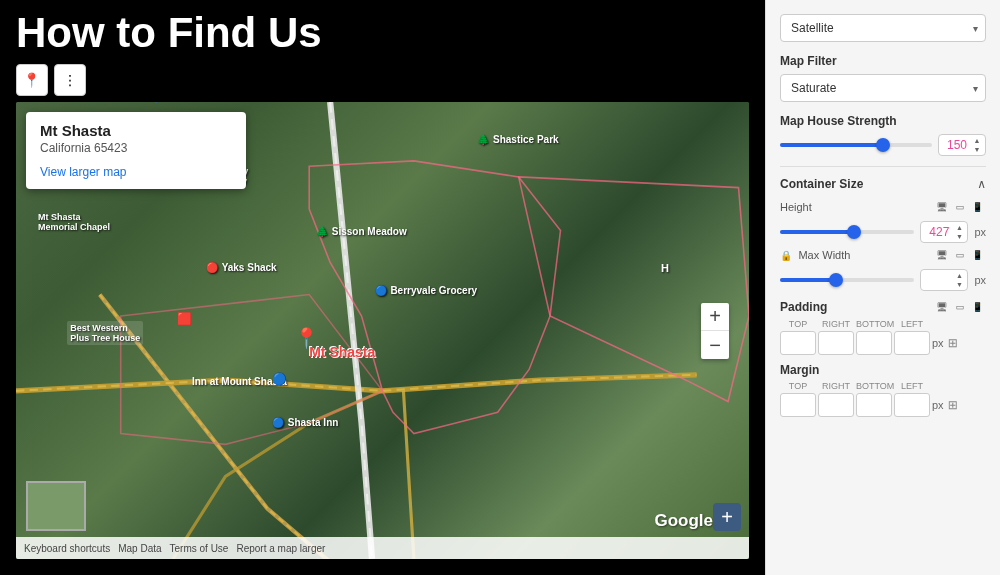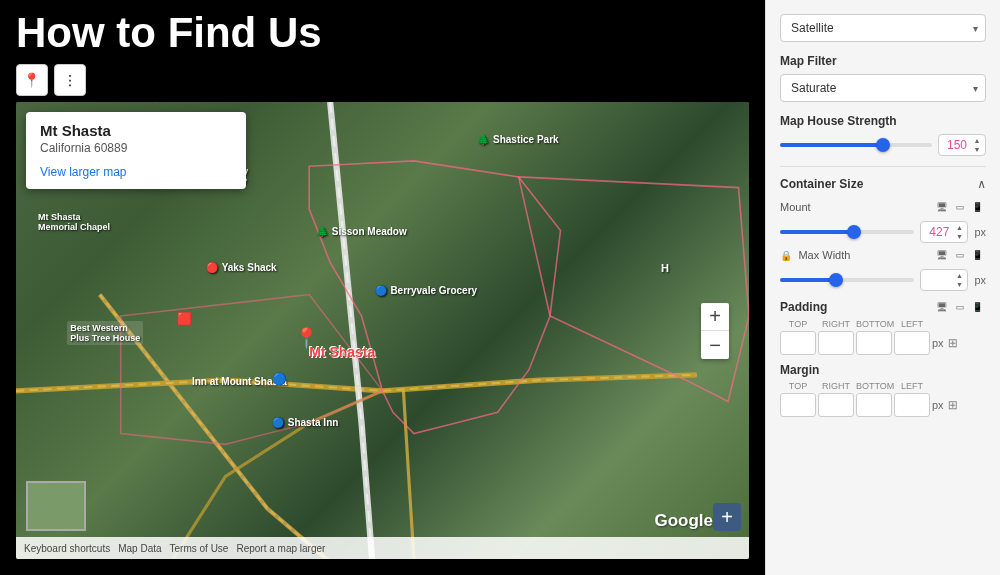--- a/index.html
+++ b/index.html
@@ -517,21 +517,21 @@
 
       <div style="position:absolute;left:22%;top:46%;font-size:12px;pointer-events:none">🟥</div>
       <div style="position:absolute;left:35%;top:59%;font-size:12px;pointer-events:none">🔵</div>
 
       <div class="google-logo">Google</div>
 
       <div class="map-popup">
         <div style="display:flex;justify-content:space-between;align-items:flex-start">
           <div>
             <div class="popup-title">Mt Shasta</div>
-            <div class="popup-subtitle">California 60889</div>
+            <div class="popup-subtitle">California 65423</div>
           </div>
           <div class="popup-directions">
             <span class="directions-icon">➤</span>
             <a class="directions-link">Directions</a>
           </div>
         </div>
         <a class="popup-larger">View larger map</a>
       </div>
 
       <div class="map-zoom">
@@ -592,21 +592,21 @@
   </div>
 
   <div class="section-divider"></div>
 
   <div class="container-size-header">
     <span class="section-label" style="margin:0">Container Size</span>
     <span class="collapse-icon">∧</span>
   </div>
 
   <div class="prop-row">
-    <span class="prop-label">Mount</span>
+    <span class="prop-label">Height</span>
     <div class="icon-trio">
       <span class="icon-sm">🖥</span>
       <span class="icon-sm">▭</span>
       <span class="icon-sm">📱</span>
     </div>
   </div>
   <div class="slider-row">
     <div class="slider-track">
       <div class="slider-fill" style="width:55%"></div>
       <div class="slider-thumb" style="left:55%"></div>

